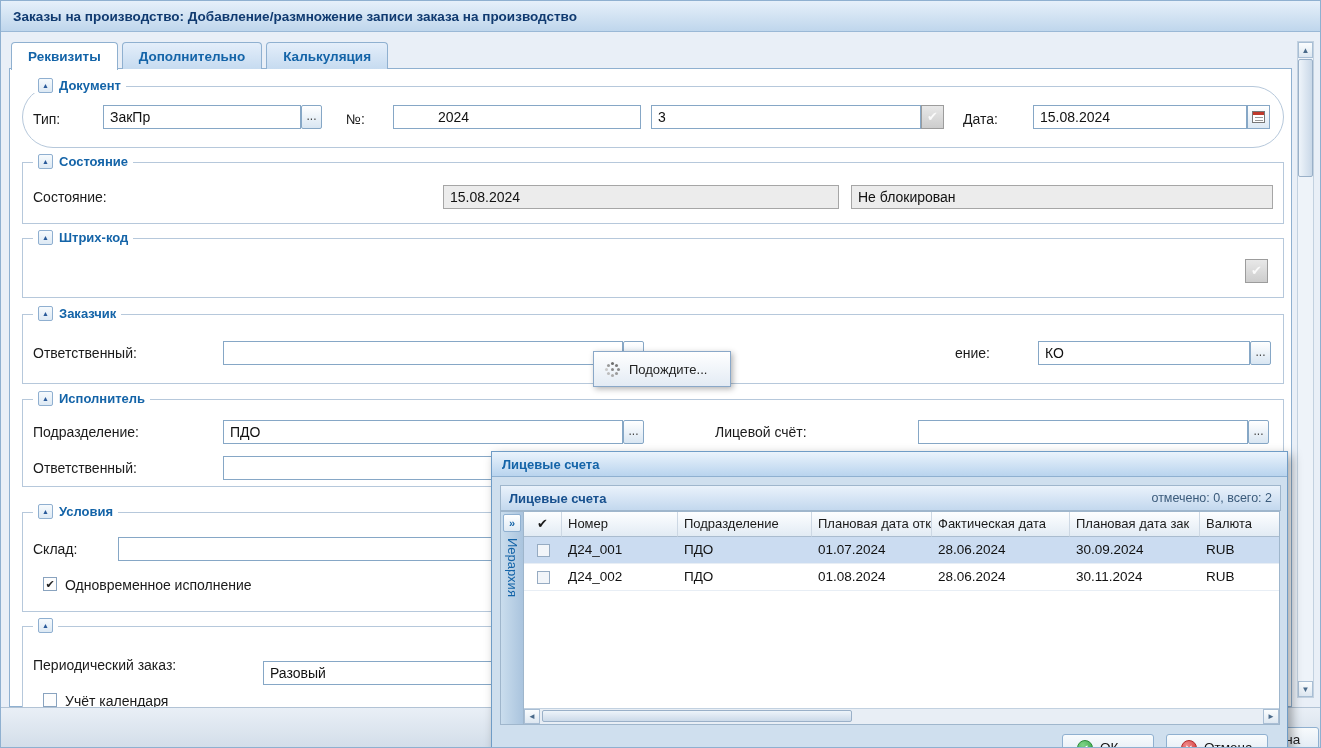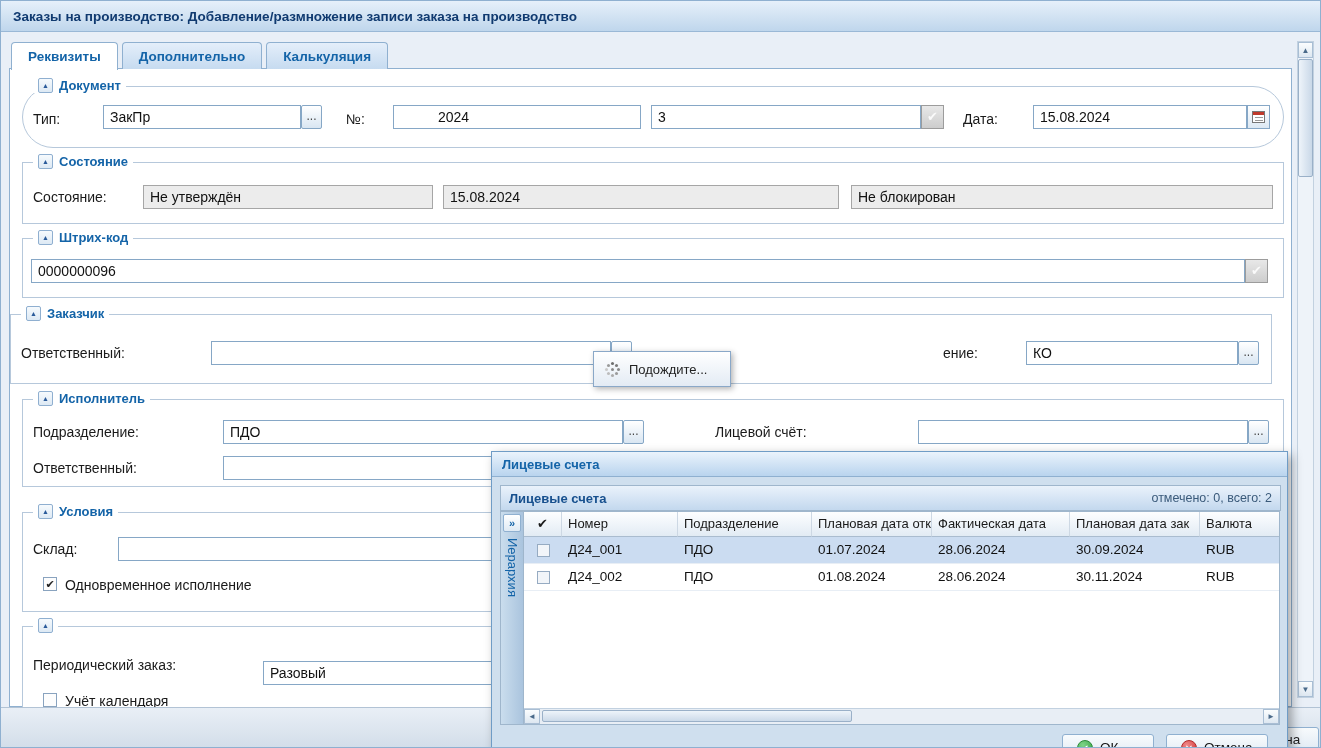--- a/index.html
+++ b/index.html
@@ -162,35 +162,33 @@
         <span class="cal-ico"></span>
       </div>
     </div>
 
     <div class="section" style="left:12px; top:93px; width:1262px; height:62px;">
       <div class="legend">
         <div class="collapse">▲</div>
         <span class="sect-title">Состояние</span>
       </div>
       <span class="lbl" style="left:10px; top:26px;">Состояние:</span>
-      <div class="inp ro" style="left:120px; top:22px; width:290px;">Не утверждён</div>
       <div class="inp ro" style="left:420px; top:22px; width:396px;">15.08.2024</div>
       <div class="inp ro" style="left:828px; top:22px; width:422px;">Не блокирован</div>
     </div>
 
     <div class="section" style="left:12px; top:169px; width:1262px; height:60px;">
       <div class="legend">
         <div class="collapse">▲</div>
         <span class="sect-title">Штрих-код</span>
       </div>
-      <div class="inp" style="left:8px; top:20px; width:1214px;">0000000096</div>
       <div class="btn-check" style="left:1222px; top:20px;">✔</div>
     </div>
 
-    <div class="section" style="left:0; top:245px; width:1262px; height:70px;">
+    <div class="section" style="left:12px; top:245px; width:1262px; height:70px;">
       <div class="legend">
         <div class="collapse">▲</div>
         <span class="sect-title">Заказчик</span>
       </div>
       <span class="lbl" style="left:10px; top:30px;">Ответственный:</span>
       <div class="inp" style="left:200px; top:26px; width:400px;"></div>
       <div class="btn-dots" style="left:600px; top:26px;">...</div>
       <span class="lbl" style="left:932px; top:30px;">ение:</span>
       <div class="inp" style="left:1015px; top:26px; width:212px;">КО</div>
       <div class="btn-dots" style="left:1227px; top:26px;">...</div>

